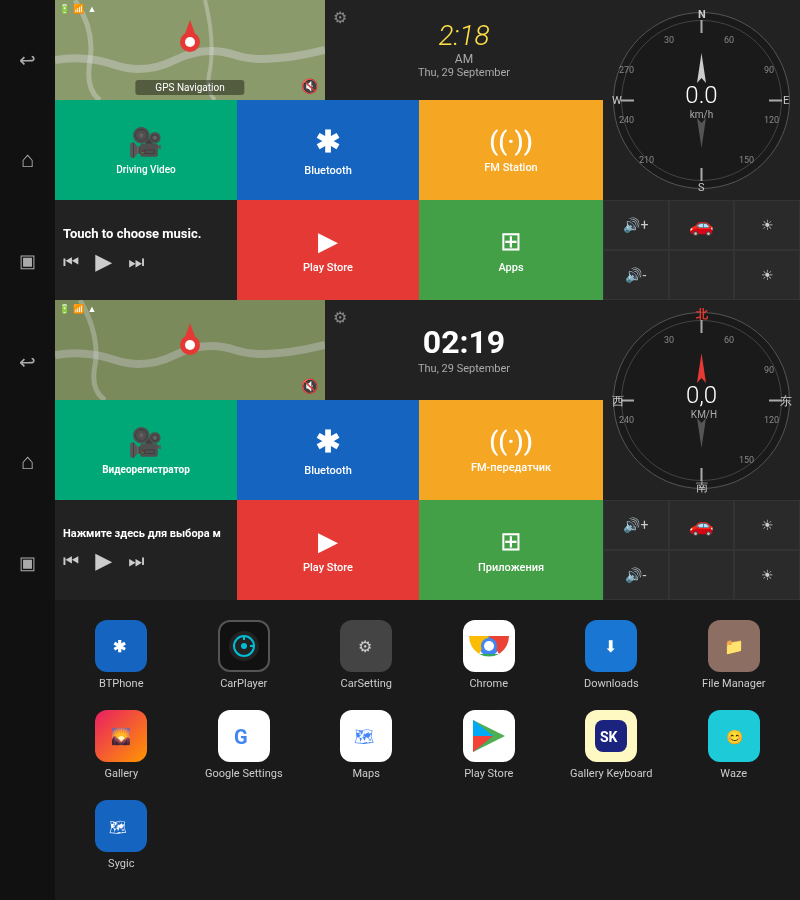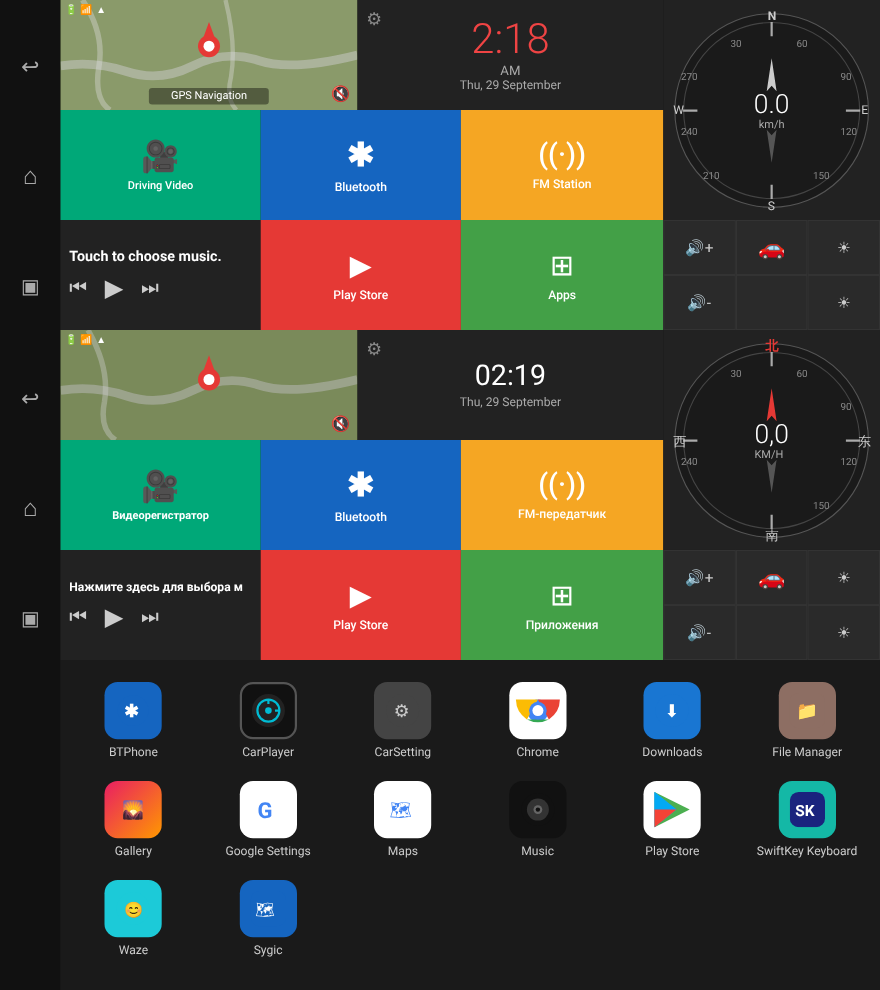--- a/index.html
+++ b/index.html
@@ -237,21 +237,21 @@
           <div style="position:absolute;top:4px;left:4px;display:flex;gap:3px;color:white;font-size:9px;">
             <span>🔋</span>
               <span>📶</span>
               <span>▲</span>
           </div>
           <div style="position:absolute;bottom:6px;right:6px;color:white;font-size:14px;">🔇</div>
         </div>
         <div class="clock-container">
           <div class="settings-gear">⚙</div>
           <div style="text-align:center;">
-            <div style="color:#ef4444;font-size:38px;font-weight:300;line-height:1;">2:18</div>
+            <div style="color:#fde047;font-size:28px;font-weight:300;line-height:1;font-style:italic;">2:18</div>
             <div style="color:#aaa;font-size:12px;margin-top:2px;">AM</div>
             <div style="color:#aaa;font-size:11px;">Thu, 29 September</div>
           </div>
         </div>
       </div>
 
       <div class="row">
         <div class="tile tile-w2" style="background:#00a878;">
           <div style="font-size:28px;">🎥</div>
           <div style="font-size:10px;color:white;">Driving Video</div>
@@ -351,21 +351,21 @@
           <div style="position:absolute;top:4px;left:4px;display:flex;gap:3px;color:white;font-size:9px;">
             <span>🔋</span>
               <span>📶</span>
               <span>▲</span>
           </div>
           <div style="position:absolute;bottom:6px;right:6px;color:white;font-size:14px;">🔇</div>
         </div>
         <div class="clock-container">
           <div class="settings-gear">⚙</div>
           <div style="text-align:center;">
-            <div style="color:white;font-size:26px;font-weight:400;line-height:1;">02:19</div>
+            <div style="color:white;font-size:32px;font-weight:700;line-height:1;">02:19</div>
             <div style="color:#aaa;font-size:11px;margin-top:4px;">Thu, 29 September</div>
           </div>
         </div>
       </div>
 
       <div class="row">
         <div class="tile tile-w2" style="background:#00a878;">
           <div style="font-size:28px;">🎥</div>
           <div style="font-size:10px;color:white;font-weight:bold;">Видеорегистратор</div>
         </div>
@@ -420,21 +420,21 @@
             <text x="55" y="35" fill="#888" font-size="9">30</text>
             <text x="115" y="35" fill="#888" font-size="9">60</text>
             <text x="155" y="65" fill="#888" font-size="9">90</text>
             <text x="155" y="115" fill="#888" font-size="9">120</text>
             <text x="130" y="155" fill="#888" font-size="9">150</text>
             <text x="10" y="115" fill="#888" font-size="9">240</text>
 
             <polygon points="92.5,45 88,75 92.5,70 97,75" fill="#e53935"></polygon>
             <polygon points="92.5,140 88,110 92.5,115 97,110" fill="#555"></polygon>
           </svg>
-          <div style="position:absolute;top:50%;left:50%;transform:translate(-50%,-50%);text-align:left;">
+          <div style="position:absolute;top:50%;left:50%;transform:translate(-50%,-50%);text-align:right;">
             <div style="color:white;font-size:24px;font-weight:300;">0,0</div>
             <div style="color:#aaa;font-size:10px;">KM/H</div>
           </div>
         </div>
       </div>
       <div class="controls-grid">
         <div class="ctrl-cell">🔊+</div>
         <div class="ctrl-cell" style="font-size:20px;">🚗</div>
         <div class="ctrl-cell">☀</div>
         <div class="ctrl-cell">🔊-</div>
@@ -538,54 +538,43 @@
       <div class="app-item">
         <div class="app-icon-wrap" style="background:white;">
           <svg width="32" height="32" viewBox="0 0 32 32">
               <rect width="32" height="32" rx="8" fill="white"></rect>
           <text x="4" y="22" fill="#4285f4" font-size="16">🗺</text>
             </svg>
         </div>
         <div class="app-name">Maps</div>
       </div>
 
-      <div class="app-item">
-        <div class="app-icon-wrap" style="background:#111;">
-          <svg width="32" height="32" viewBox="0 0 32 32">
-              <circle cx="16" cy="16" r="15" fill="#111"></circle>
-          <circle cx="16" cy="16" r="10" fill="#333"></circle>
-          <circle cx="16" cy="16" r="4" fill="#666"></circle>
-          <circle cx="16" cy="16" r="2" fill="#111"></circle>
-            </svg>
-        </div>
-        <div class="app-name">Music</div>
-      </div>
 
       <div class="app-item">
         <div class="app-icon-wrap" style="background:white;">
           <svg width="48" height="48" viewBox="0 0 48 48">
               <rect width="48" height="48" rx="10" fill="white"></rect>
           <path d="M8,8 L40,24 L8,40 Z" fill="#4caf50"></path>
           <path d="M8,8 L28,24 L8,40 Z" fill="#2196f3"></path>
           <path d="M8,8 L28,24 L8,24 Z" fill="#03a9f4"></path>
           <path d="M8,24 L28,24 L8,40 Z" fill="#f44336"></path>
           <path d="M28,24 L40,24 L28,24" fill="#ffeb3b"></path>
             </svg>
         </div>
         <div class="app-name">Play Store</div>
       </div>
 
       <div class="app-item">
-        <div class="app-icon-wrap" style="background:#14b8a6;">
+        <div class="app-icon-wrap" style="background:#fef9c3;">
           <svg width="32" height="32" viewBox="0 0 32 32">
               <rect width="32" height="32" rx="8" fill="#1a237e"></rect>
           <text x="5" y="22" fill="white" font-size="14" font-weight="bold">SK</text>
             </svg>
         </div>
-        <div class="app-name">SwiftKey Keyboard</div>
+        <div class="app-name">Gallery Keyboard</div>
       </div>
 
       <div class="app-item">
         <div class="app-icon-wrap" style="background:#1ccad8;">
           <svg width="32" height="32" viewBox="0 0 32 32">
               <circle cx="16" cy="16" r="15" fill="#1ccad8"></circle>
           <text x="8" y="22" fill="white" font-size="14">😊</text>
             </svg>
         </div>
         <div class="app-name">Waze</div>

